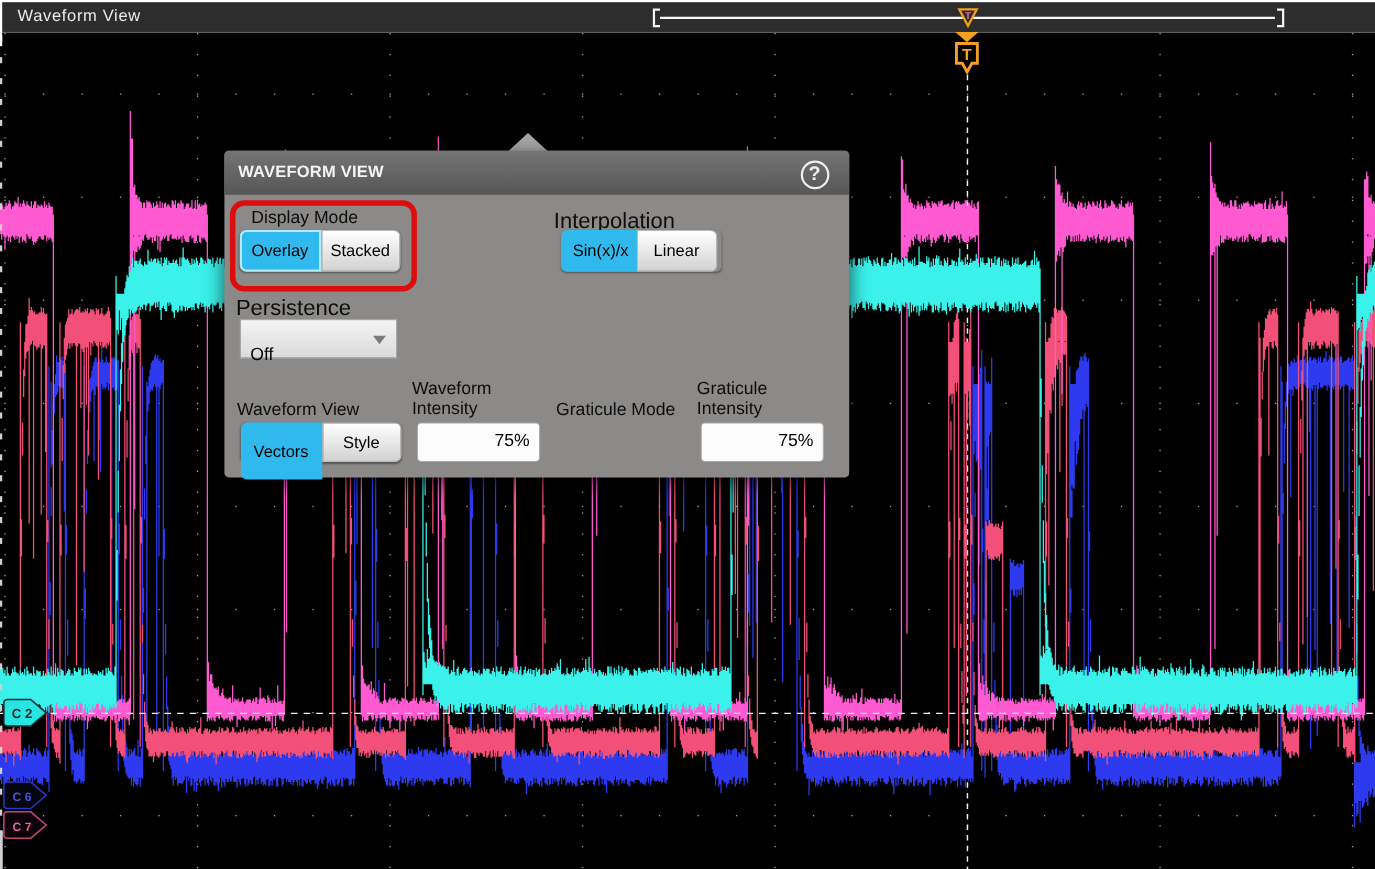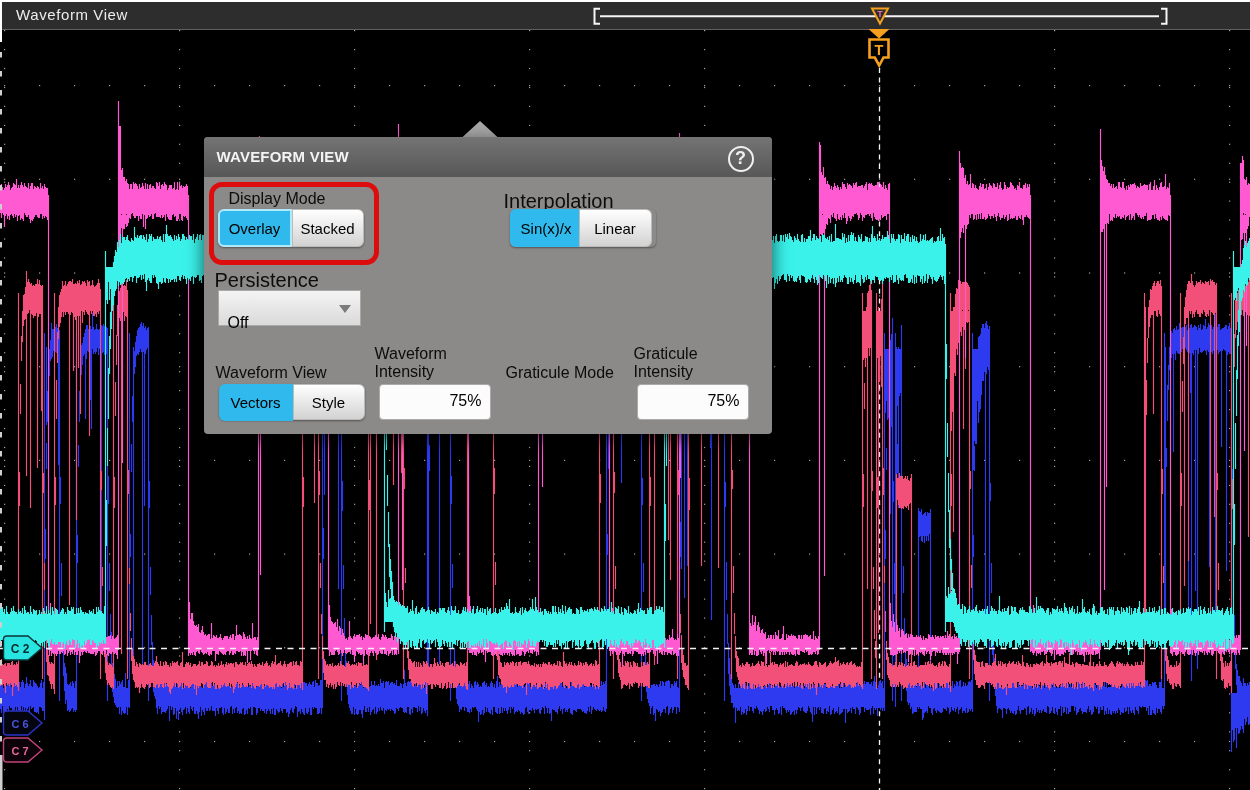--- a/index.html
+++ b/index.html
@@ -728,21 +728,21 @@
         <path d="M0 0 H12 L6 8 Z" fill="#7b7b7b"></path>
       </svg>
  </div>
 
  <div style="position:absolute;left:171px;top:208px;font-size:16px;color:#0c0c0c">Waveform<br>Intensity</div>
  <div style="position:absolute;left:430px;top:208px;font-size:16px;color:#0c0c0c">Graticule<br>Intensity</div>
  <div style="position:absolute;left:12px;top:227px;font-size:16px;color:#0c0c0c">Waveform View</div>
  <div style="position:absolute;left:302px;top:227px;font-size:16px;color:#0c0c0c">Graticule Mode</div>
 
  <div style="position:absolute;left:15px;top:247px;width:146px;height:36px;border-radius:6px;box-shadow:0 1px 2px rgba(0,0,0,.4)">
-  <div style="position:absolute;left:0;top:0;width:74px;height:37px;background:#2fb9ec;border-radius:6px 0 0 6px;display:flex;align-items:center;justify-content:center;font-size:15px;color:#000">Vectors</div>
+  <div style="position:absolute;left:0;top:0;width:74px;height:52px;background:#2fb9ec;border-radius:6px 0 0 6px;display:flex;align-items:center;justify-content:center;font-size:15px;color:#000">Vectors</div>
   <div style="position:absolute;left:74px;top:0;width:72px;height:36px;background:linear-gradient(#ffffff,#d2d2d2);border:1px solid #bbb;border-radius:0 6px 6px 0;box-sizing:border-box;display:flex;align-items:center;justify-content:center;font-size:15px;color:#000">Style</div>
  </div>
  <div style="position:absolute;left:175px;top:247px;width:112px;height:36px;background:#fcfcfc;border:1px solid #aaa;border-radius:4px;box-sizing:border-box">
   <div style="position:absolute;right:8px;top:7px;font-size:16px;color:#000">75%</div>
  </div>
  <div style="position:absolute;left:433px;top:247px;width:112px;height:36px;background:#fcfcfc;border:1px solid #aaa;border-radius:4px;box-sizing:border-box">
   <div style="position:absolute;right:8px;top:7px;font-size:16px;color:#000">75%</div>
  </div>
 </div>
 </body></html>

